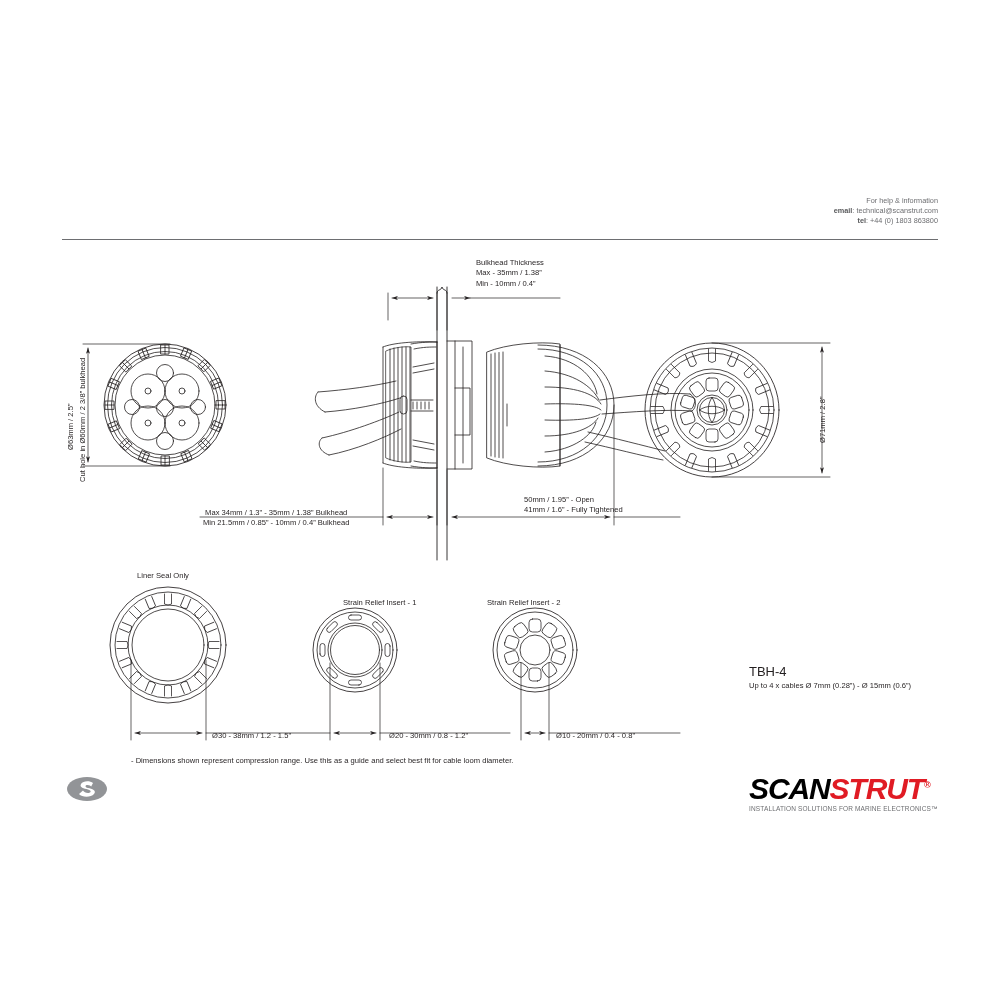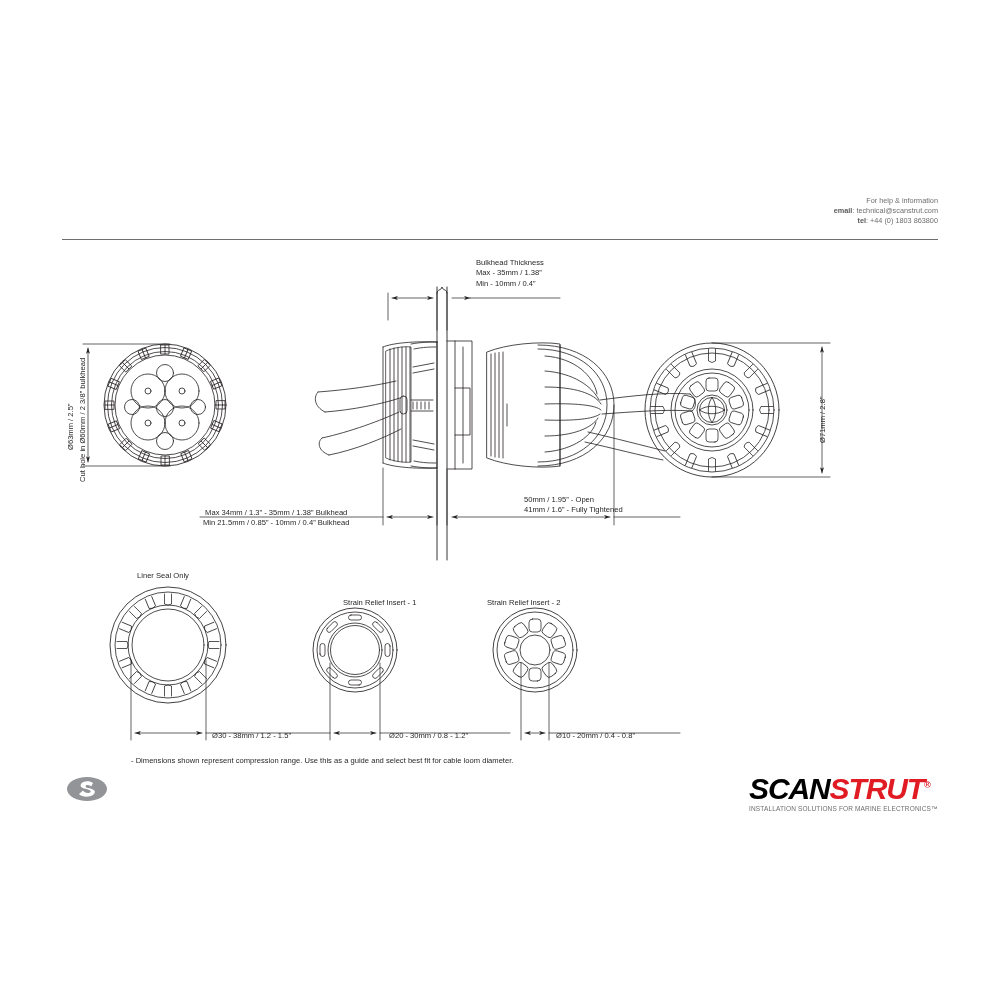--- a/index.html
+++ b/index.html
@@ -653,20 +653,24 @@
   <div class="anno-lab" style="left:137px; top:563px;">Liner Seal Only</div>
   <div class="anno-lab" style="left:313px; top:590px;padding-left:30px;">Strain Relief Insert - 1</div>
   <div class="anno-lab" style="left:487px; top:590px;">Strain Relief Insert - 2</div>
 
   <div class="anno-lab" style="left:212px; top:723px;">Ø30 - 38mm / 1.2 - 1.5”</div>
   <div class="anno-lab" style="left:389px; top:723px;">Ø20 - 30mm / 0.8 - 1.2”</div>
   <div class="anno-lab" style="left:556px; top:723px;">Ø10 - 20mm / 0.4 - 0.8”</div>
 
   <div class="footnote">- Dimensions shown represent compression range.  Use this as a guide and select best fit for cable loom diameter.</div>
 
+  <div class="spec" style="top:664px;">
+    <div class="spec-name">TBH-4</div>
+    <div class="spec-desc">Up to 4 x cables Ø 7mm (0.28”) - Ø 15mm (0.6”)</div>
+  </div>
 
   <div class="brand">
     <div class="brand-word"><span class="brand-scan">SCAN</span><span class="brand-strut">STRUT</span><span class="brand-reg">®</span></div>
     <div class="brand-tag">INSTALLATION SOLUTIONS FOR MARINE ELECTRONICS™</div>
   </div>
 
   <svg class="watermark" viewBox="0 0 42 26">
     <ellipse cx="21" cy="13" rx="20" ry="12" fill="#929497"></ellipse>
     <path d="M27,7 C24,4.5 17,4.5 15,8 C13,11.5 18,12.5 22,13.5 C26,14.5 25,17 22,17 C19.5,17 18,16 17,14.5 L13,18 C16,21.5 25,21.5 28,18 C31,14.5 26,12.8 22,12 C18.6,11.3 19,9 21.5,9 C23.5,9 24.5,9.8 25.2,10.6 Z" fill="#ffffff"></path>
   </svg>

